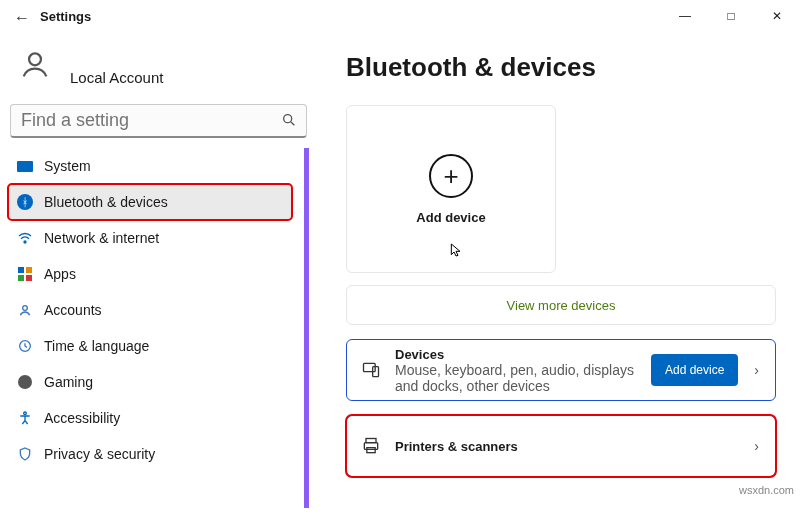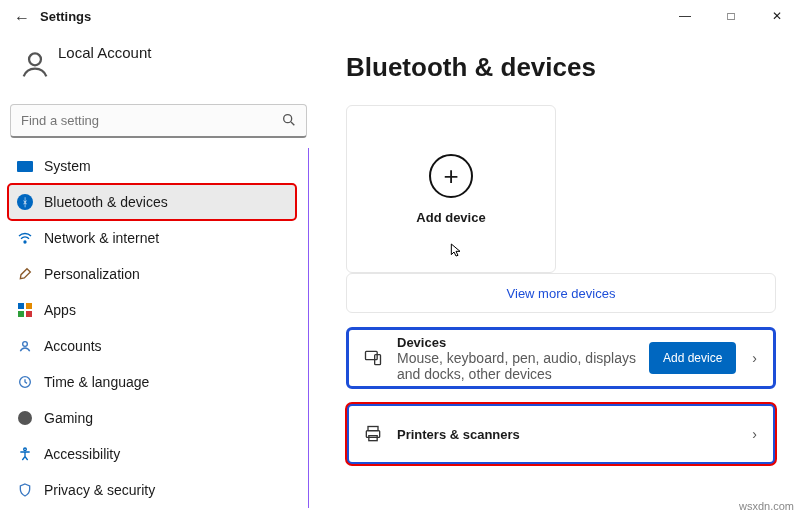--- a/index.html
+++ b/index.html
@@ -4,59 +4,59 @@
 <style>
   * { box-sizing: border-box; font-family: "Segoe UI", Arial, sans-serif; }
   body { margin: 0; background: #fff; width: 800px; height: 518px; overflow: hidden; font-size: 13px; color: #1a1a1a; }
   .titlebar { height: 32px; display: flex; align-items: center; padding: 0 0 0 10px; }
   .titlebar .back { width: 24px; text-align: center; font-size: 16px; color: #333; }
   .titlebar .title { font-size: 13px; margin-left: 6px; font-weight: bold; }
   .winbtns { margin-left: auto; display: flex; }
   .winbtn { width: 46px; height: 32px; display: flex; align-items: center; justify-content: center; font-size: 12px; }
   .shell { display: flex; height: 486px; }
   .sidebar { width: 318px; padding: 8px 8px 0 8px; border-right: 1px solid transparent; }
-  .sidehead { display: flex; align-items: flex-start; gap: 2px; padding: 4px 6px 12px 6px; }
+  .sidehead { display: flex; align-items: flex-end; gap: 14px; padding: 4px 6px 12px 6px; }
   .avatar { width: 42px; height: 42px; border-radius: 50%; display: flex; align-items: center; justify-content: center; }
   .avatar svg { width: 34px; height: 34px; }
   .userline .name { font-size: 15px; }
   .search { position: relative; margin: 6px 2px 10px 2px; }
-  .search input { width: 100%; height: 34px; padding: 0 32px 0 10px; border: 1px solid #c9c9c9; border-bottom: 2px solid #888; border-radius: 4px; background: #fbfbfb; font-size: 13px; }
+  .search input { width: 100%; height: 34px; padding: 0 32px 0 10px; border: 1px solid #c9c9c9; border-bottom: 2px solid #888; border-radius: 4px; background: #fbfbfb; font-size: 18px; }
   .search .sicon { position: absolute; right: 10px; top: 8px; color: #555; }
-  .navwrap { border-right: 1px solid #8b5cf6; padding-right: 12px; height: 360px; }
+  .navwrap { border-right: 5px solid #8b5cf6; padding-right: 12px; height: 360px; }
   .nav-item { display: flex; align-items: center; gap: 10px; height: 36px; padding: 0 8px; border-radius: 4px; }
   .nav-item.selected { background: #eaeaea; }
   .nav-item.hl { outline: 2px solid #e60000; outline-offset: -1px; }
   .nav-label { font-size: 14px; }
   .nav-icon { width: 18px; height: 18px; display: flex; align-items: center; justify-content: center; font-size: 14px; }
   .ic-sys   { width:16px; height:11px; background:#0067c0; border-radius:1px; display:inline-block; }
   .ic-bt    { width:16px; height:16px; border-radius:50%; background:#0067c0; color:#fff; font-size:11px; display:flex; align-items:center; justify-content:center; }
   .ic-net   { color:#0067c0; }
   .ic-apps  { display:grid; grid-template-columns:6px 6px; grid-template-rows:6px 6px; gap:2px; }
   .ic-apps span{ background:#0067c0; }
   .ic-apps span:nth-child(2){ background:#e38a00; }
   .ic-apps span:nth-child(3){ background:#2e9e3a; }
   .ic-apps span:nth-child(4){ background:#d13438; }
   .ic-dot   { width:14px; height:14px; border-radius:50%; background:#555; display:inline-block; }
   .ic-star  { color:#0067c0; }
   .main { flex: 1; padding: 12px 24px 0 28px; position: relative; }
   .heading { font-size: 26px; font-weight: 600; margin: 8px 0 22px 0; }
   .addcard { width: 210px; height: 168px; border: 1px solid #e6e6e6; border-radius: 6px; display:flex; flex-direction:column; align-items:center; justify-content:center; gap:12px; }
   .pluscircle { width:44px; height:44px; border:2px solid #111; border-radius:50%; display:flex; align-items:center; justify-content:center; font-size:26px; line-height:1; }
   .addcard .lbl { font-size:13px; font-weight:600; }
-  .viewmore { width: 430px; height: 40px; border:1px solid #e6e6e6; border-radius:6px; display:flex; align-items:center; justify-content:center; color:#1d4ed8; font-size:13px; }
-  .row { margin-top:14px; width:430px; height:62px; border:3px solid #1d4ed8; border-radius:6px; display:flex; align-items:center; padding:0 12px; gap:12px; }
+  .viewmore { margin-top:12px; width: 430px; height: 40px; border:1px solid #e6e6e6; border-radius:6px; display:flex; align-items:center; justify-content:center; color:#4d7c0f; font-size:13px; }
+  .row { margin-top:14px; width:430px; height:62px; border:1px solid #1d4ed8; border-radius:6px; display:flex; align-items:center; padding:0 12px; gap:12px; }
   .row.hl { outline:2px solid #e60000; outline-offset:-1px; }
   .row .ricon { width:24px; display:flex; justify-content:center; font-size:18px; color:#333;}
   .row .rtxt { flex:1; }
   .row .rtxt .t { font-size:13px; font-weight:600; }
   .row .rtxt .s { font-size:14px; color:#5a5a5a; }
   .pillbtn { background:#0067c0; color:#fff; border:none; border-radius:4px; height:32px; padding:0 14px; font-size:12px; }
   .chev { color:#555; font-size:14px; padding:0 4px; }
   .cursor { position:absolute; left:130px; top:210px; font-size:16px; color:#000; }
-  .watermark { position:absolute; right:6px; bottom:6px; font-size:11px; color:#888; }
+  .watermark { position:absolute; right:6px; bottom:22px; font-size:11px; color:#888; }
 </style>
 </head>
 <body>
 
 <div class="titlebar">
   <span class="back">←</span>
   <span class="title">Settings</span>
   <div class="winbtns">
     <div class="winbtn">—</div>
     <div class="winbtn">□</div>
@@ -106,28 +106,20 @@
           <svg width="16" height="16" viewBox="0 0 24 24" fill="none" stroke="#0067c0" stroke-width="2">
               <path d="M3 9c5-5 13-5 18 0"></path>
               <path d="M6 13c3.5-3.5 8.5-3.5 12 0"></path>
               <circle cx="12" cy="18" r="1.5" fill="#0067c0"></circle>
             </svg>
         </span>
         <span class="nav-label">Network &amp; internet</span>
       </div>
       <div class="nav-item">
         <span class="nav-icon">
-          <svg width="16" height="16" viewBox="0 0 24 24" fill="none" stroke="#8a5a2a" stroke-width="2">
-              <path d="M15 4l5 5-9 9-6 1 1-6z"></path>
-            </svg>
-        </span>
-        <span class="nav-label">Personalization</span>
-      </div>
-      <div class="nav-item">
-        <span class="nav-icon">
             <span class="ic-apps">
               <span></span>
               <span></span>
               <span></span>
               <span></span>
             </span>
           </span>
         <span class="nav-label">Apps</span>
       </div>
       <div class="nav-item">

